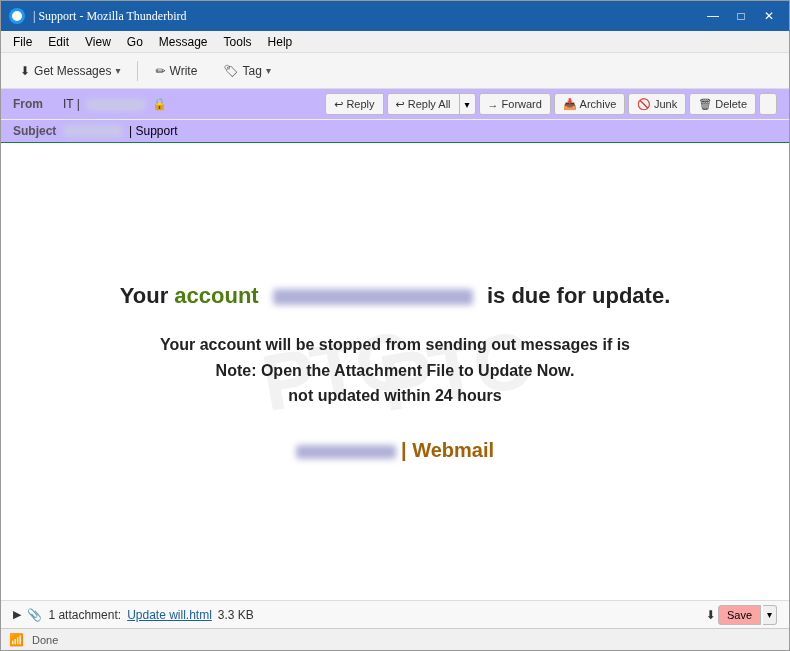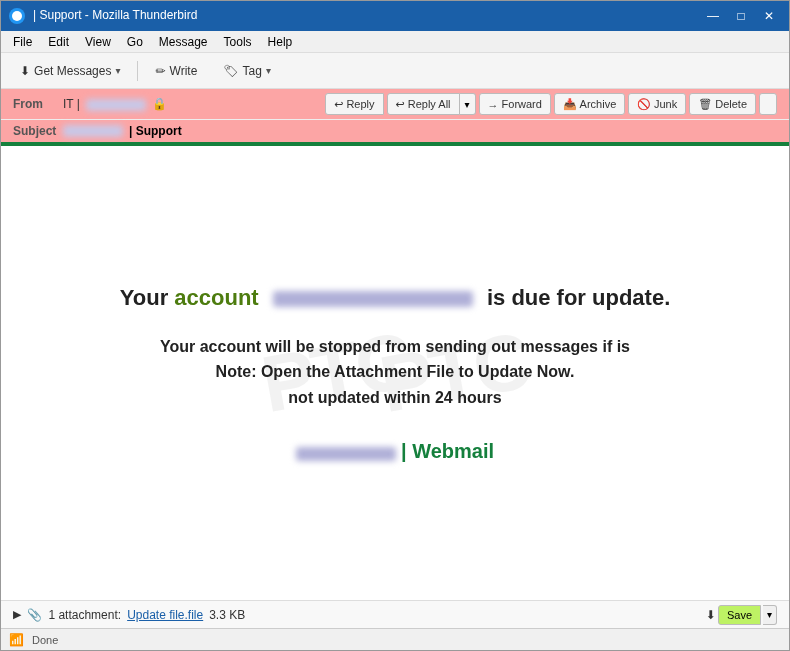--- a/index.html
+++ b/index.html
@@ -2,38 +2,38 @@
 <html><head>
   <meta charset="utf-8">
   <style>
     * { box-sizing: border-box; margin: 0; padding: 0; }
     body { font-family: 'Segoe UI', Arial, sans-serif; font-size: 13px; background: #1a5276; width: 790px; height: 651px; overflow: hidden; }
 
     
     .window { width: 790px; height: 651px; background: #f0f0f0; border: 1px solid #999; display: flex; flex-direction: column; }
 
     .title-bar { background: #1a5fa8; color: white; height: 30px; display: flex; align-items: center; padding: 0 8px; justify-content: space-between; }
-    .title-bar-left { display: flex; gap: 8px; }
+    .title-bar-left { display: flex; align-items: center; gap: 8px; font-family: Liberation Serif, serif; }
     .title-icon { width: 16px; height: 16px; background: #2196F3; border-radius: 50%; display: flex; align-items: center; justify-content: center; }
     .title-icon::after { content: ''; width: 10px; height: 10px; background: white; border-radius: 50%; }
     .title-text { font-size: 12px; }
     .title-controls { display: flex; gap: 4px; }
     .title-btn { width: 24px; height: 20px; background: transparent; border: none; color: white; cursor: pointer; font-size: 12px; display: flex; align-items: center; justify-content: center; }
 
     
     .menu-bar { background: #f0f0f0; border-bottom: 1px solid #ddd; height: 22px; display: flex; align-items: center; padding: 0 4px; }
     .menu-item { padding: 2px 8px; font-size: 12px; cursor: pointer; border-radius: 2px; }
 
     
     .toolbar { background: #f5f5f5; border-bottom: 1px solid #ddd; height: 36px; display: flex; align-items: center; padding: 0 8px; gap: 4px; }
     .toolbar-btn { height: 26px; padding: 0 10px; border: 1px solid transparent; border-radius: 3px; background: transparent; cursor: pointer; font-size: 12px; display: flex; align-items: center; gap: 4px; color: #333; }
     .toolbar-sep { width: 1px; height: 20px; background: #ccc; margin: 0 2px; }
 
     
-    .email-header { background: #fca5a5; border-bottom: 4px solid #15803d; padding: 0; }
+    .email-header { background: #c4b5fd; border-bottom: 1px solid #15803d; padding: 0; }
     .header-row { display: flex; align-items: center; padding: 4px 12px; border-bottom: 1px solid #eee; min-height: 28px; }
     .header-label { width: 50px; color: #555; font-size: 12px; font-weight: 600; flex-shrink: 0; }
     .header-value { flex: 1; font-size: 12px; color: #333; display: flex; align-items: flex-end; gap: 6px; }
     .blurred-text { display: inline-block; background: #c8c8e8; border-radius: 3px; height: 12px; vertical-align: middle; filter: blur(3px); }
     .email-addr { color: #333; font-size: 12px; }
     .header-actions { display: flex; align-items: center; gap: 3px; margin-left: 8px; }
     .action-btn { height: 22px; padding: 0 8px; border: 1px solid #bbb; border-radius: 3px; background: #f5f5f5; cursor: pointer; font-size: 11px; display: flex; align-items: center; gap: 3px; color: #333; white-space: nowrap; }
     .action-btn-arrow { height: 22px; width: 16px; border: 1px solid #bbb; border-left: none; border-radius: 0 3px 3px 0; background: #f5f5f5; cursor: pointer; font-size: 10px; display: flex; align-items: center; justify-content: center; }
     .btn-group { display: flex; }
     .btn-group .action-btn { border-radius: 3px 0 0 3px; }
@@ -47,25 +47,25 @@
     
     .email-body { flex: 1; background: white; overflow: auto; display: flex; align-items: center; justify-content: center; position: relative; }
     .email-content { text-align: center; padding: 20px 40px; position: relative; z-index: 1; width: 100%; }
     .watermark-container { position: absolute; top: 0; left: 0; width: 100%; height: 100%; opacity: 0.12; display: flex; flex-wrap: wrap; align-items: center; justify-content: center; pointer-events: none; z-index: 0; overflow: hidden; }
     .watermark-text { font-size: 80px; font-weight: 900; color: #999; transform: rotate(-10deg); letter-spacing: -4px; user-select: none; }
 
     .email-headline { font-size: 22px; font-weight: bold; color: #222; margin-bottom: 20px; line-height: 1.4; }
     .email-headline .account-word { color: #1a5fa8; font-weight: bold; }
     .email-body-text { font-size: 16px; font-weight: bold; color: #222; line-height: 1.6; margin-bottom: 30px; }
     .email-link-line { font-size: 18px; margin-top: 20px; }
-    .email-link-text { color: #15803d; font-weight: bold; font-size: 20px; }
+    .email-link-text { color: #a16207; font-weight: bold; font-size: 20px; }
     .attachment-bar { background: #f8f8f8; border-top: 1px solid #ddd; height: 28px; display: flex; align-items: center; padding: 0 12px; font-size: 12px; color: #333; gap: 6px; justify-content: space-between; }
     .attachment-info { display: flex; align-items: center; gap: 6px; }
     .attachment-save { display: flex; align-items: center; gap: 2px; }
-    .save-btn { height: 20px; padding: 0 8px; border: 1px solid #bbb; border-radius: 3px 0 0 3px; background: #bef264; cursor: pointer; font-size: 11px; display: flex; align-items: center; }
+    .save-btn { height: 20px; padding: 0 8px; border: 1px solid #bbb; border-radius: 3px 0 0 3px; background: #fca5a5; cursor: pointer; font-size: 11px; display: flex; align-items: center; }
     .save-arrow-btn { height: 20px; width: 14px; border: 1px solid #bbb; border-left: none; border-radius: 0 3px 3px 0; background: #f0f0f0; cursor: pointer; font-size: 10px; display: flex; align-items: center; justify-content: center; }
 
     .status-bottom { background: #f0f0f0; border-top: 1px solid #ccc; height: 22px; display: flex; align-items: center; padding: 0 8px; font-size: 11px; color: #555; gap: 8px; }
     .wifi-icon { font-size: 12px; }
     .expand-arrow { font-size: 10px; color: #555; }
   </style>
 </head>
 <body>
 
 <div class="window">
@@ -154,21 +154,21 @@
           
         </button>
       </div>
     </div>
 
 
     <div class="subject-row">
       <span class="subject-label">Subject</span>
       <div class="subject-value">
         <span class="blurred-text" style="width:60px;"></span>
-        <span style="font-weight:700;">| Support</span>
+        <span style="font-weight:400;">| Support</span>
       </div>
     </div>
   </div>
 
   <div class="email-body">
 
     <div class="watermark-container">
       <span class="watermark-text">PTC</span>
       <span class="watermark-text" style="margin-left:-30px;">PTC</span>
     </div>
@@ -194,21 +194,21 @@
         <span class="email-link-text" style="cursor:pointer;">| Webmail</span>
       </div>
     </div>
   </div>
 
   <div class="attachment-bar">
     <div class="attachment-info">
       <span style="cursor:pointer; font-size:11px;">▶</span>
       <span>📎</span>
       <span>1 attachment:</span>
-      <span style="cursor:pointer; text-decoration:underline; color:#1a5fa8;">Update file.file</span>
+      <span style="cursor:pointer; text-decoration:underline; color:#1a5fa8;">Update will.html</span>
       <span>3.3 KB</span>
     </div>
     <div class="attachment-save">
       <span style="font-size:12px;">⬇</span>
       <button class="save-btn">
         <span>Save</span>
       </button>
       <button class="save-arrow-btn">▾</button>
     </div>
   </div>

